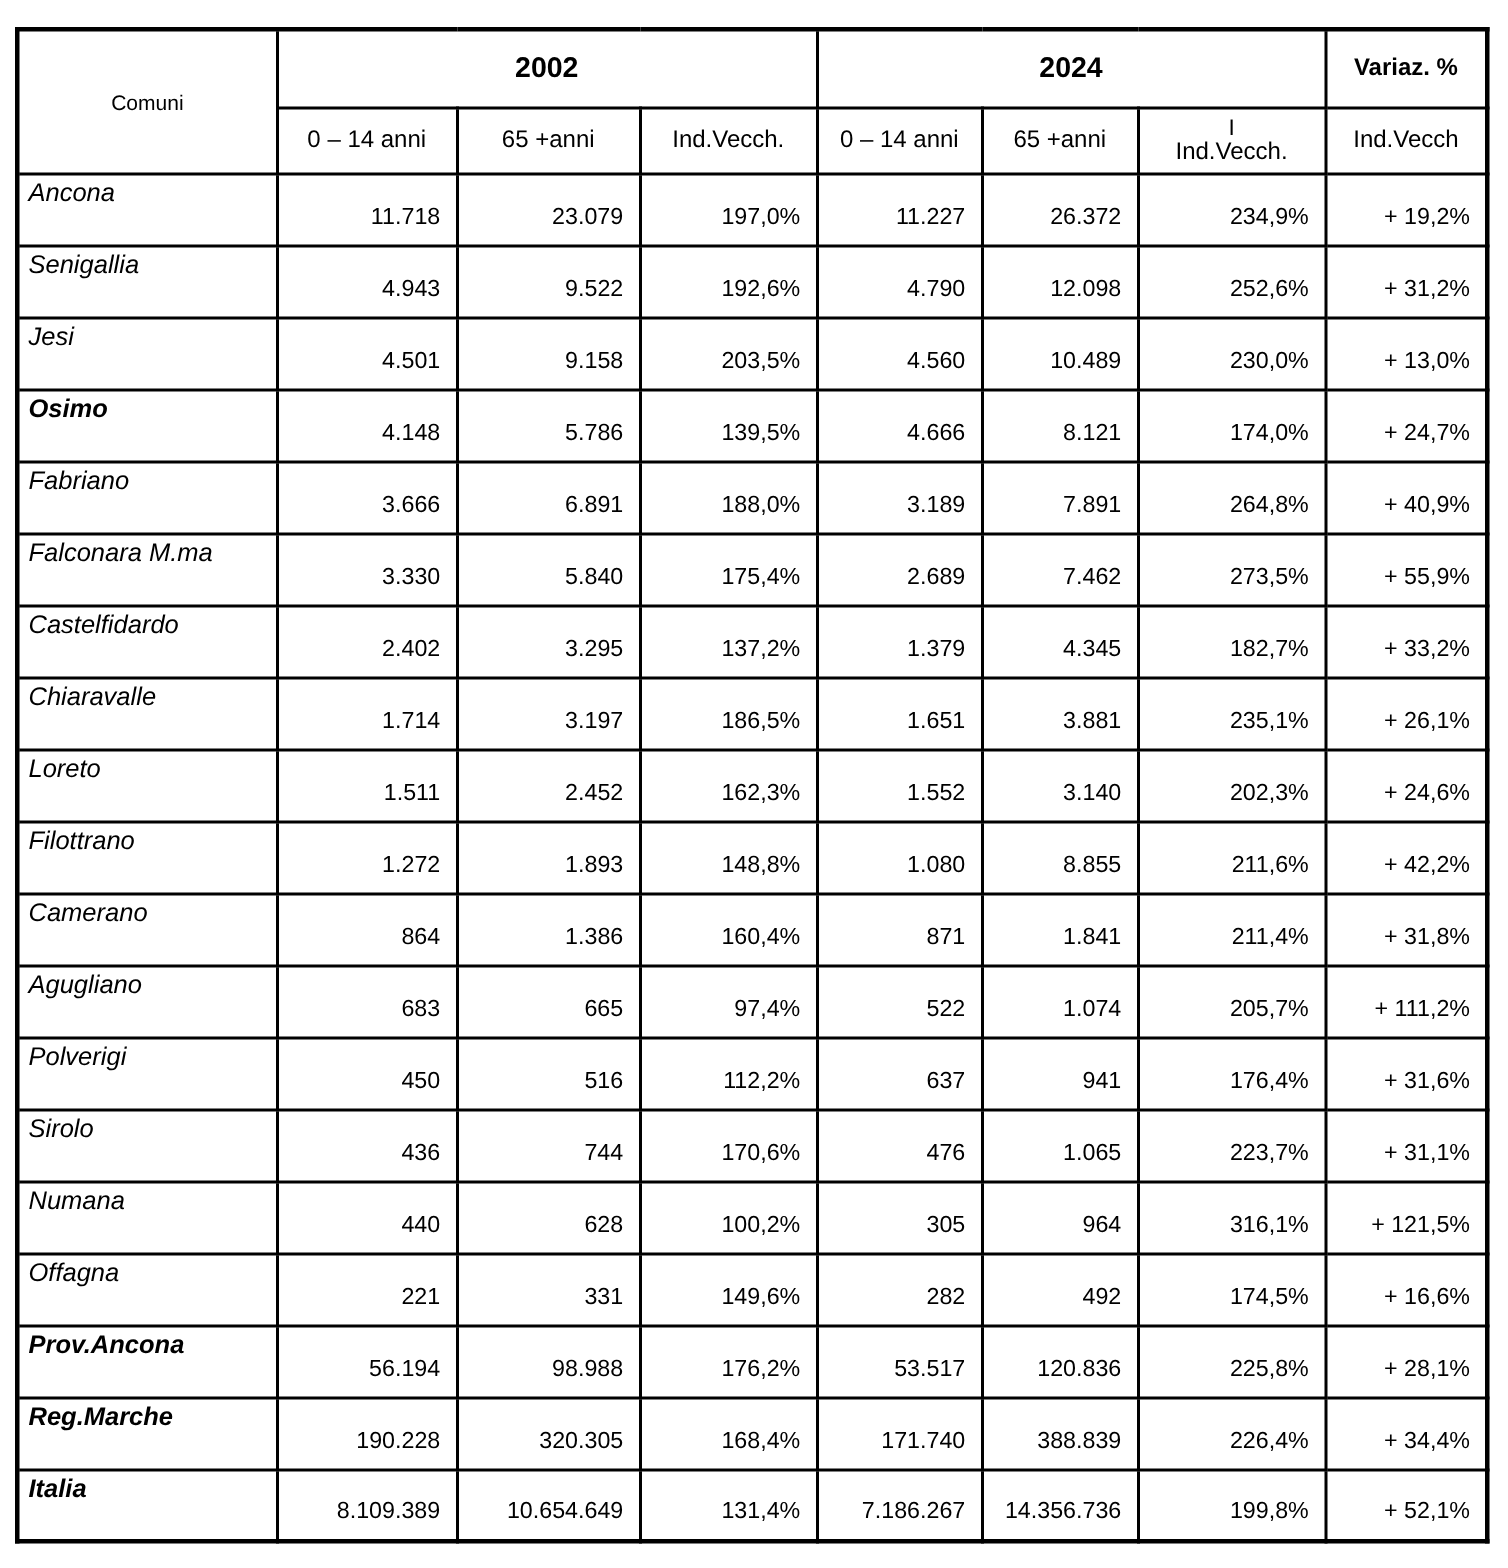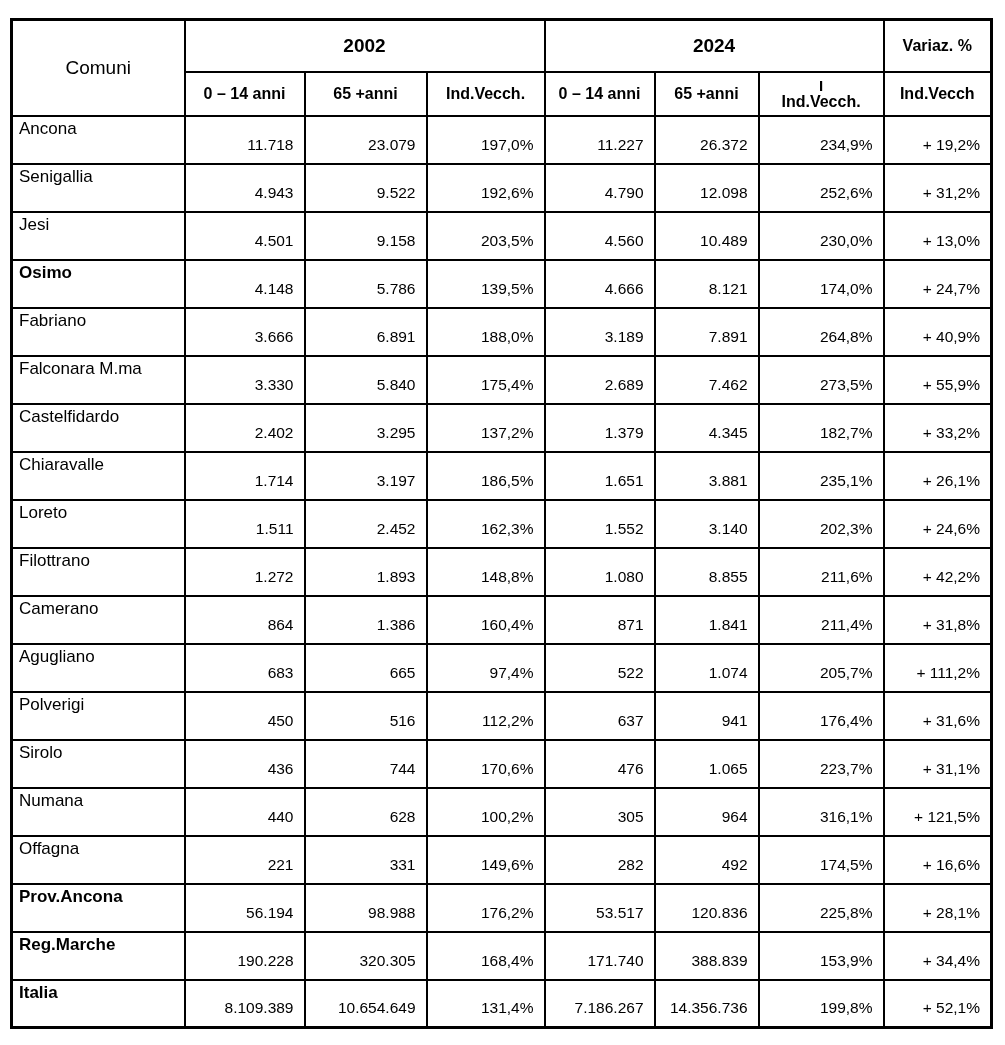--- a/index.html
+++ b/index.html
@@ -24,39 +24,39 @@
   }
   .data-table th, .data-table td {
     border: 2px solid #000;
     box-sizing: border-box;
     overflow: hidden;
     white-space: nowrap;
   }
   
   th.corner {
     font-weight: normal;
-    font-size: 19px;
+    font-size: 14px;
     text-align: center;
     vertical-align: middle;
   }
   th.group {
     font-weight: bold;
     font-size: 19px;
     vertical-align: middle;
     height: 52px;
   }
   th.variaz-top {
     font-weight: bold;
     font-size: 16px;
     text-align: center;
     vertical-align: middle;
     height: 52px;
   }
   tr.subhead th {
-    font-weight: bold;
+    font-weight: normal;
     font-size: 16px;
     text-align: center;
     vertical-align: middle;
     height: 44px;
   }
   th .stack-top {
     display: block;
     line-height: 15px;
     font-size: 15px;
   }
@@ -64,20 +64,21 @@
     display: block;
     line-height: 17px;
   }
   
   tbody tr { height: 48px; }
   td.name {
     text-align: left;
     vertical-align: top;
     padding: 2px 4px 0 6px;
     font-size: 17px;
+    font-style: italic;
   }
   td.name.bold { font-weight: bold; margin-top: 21px; }
   td.num {
     text-align: right;
     vertical-align: bottom;
     padding: 0 10px 9px 2px;
     font-size: 15.5px;
   }
 </style>
 </head>
@@ -286,21 +287,21 @@
           <td class="num">225,8%</td>
           <td class="num">+ 28,1%</td>
         </tr>
         <tr>
           <td class="name bold">Reg.Marche</td>
           <td class="num">190.228</td>
           <td class="num">320.305</td>
           <td class="num">168,4%</td>
           <td class="num">171.740</td>
           <td class="num">388.839</td>
-          <td class="num">153,9%</td>
+          <td class="num">226,4%</td>
           <td class="num">+ 34,4%</td>
         </tr>
         <tr>
           <td class="name bold">Italia</td>
           <td class="num">8.109.389</td>
           <td class="num">10.654.649</td>
           <td class="num">131,4%</td>
           <td class="num">7.186.267</td>
           <td class="num">14.356.736</td>
           <td class="num">199,8%</td>

